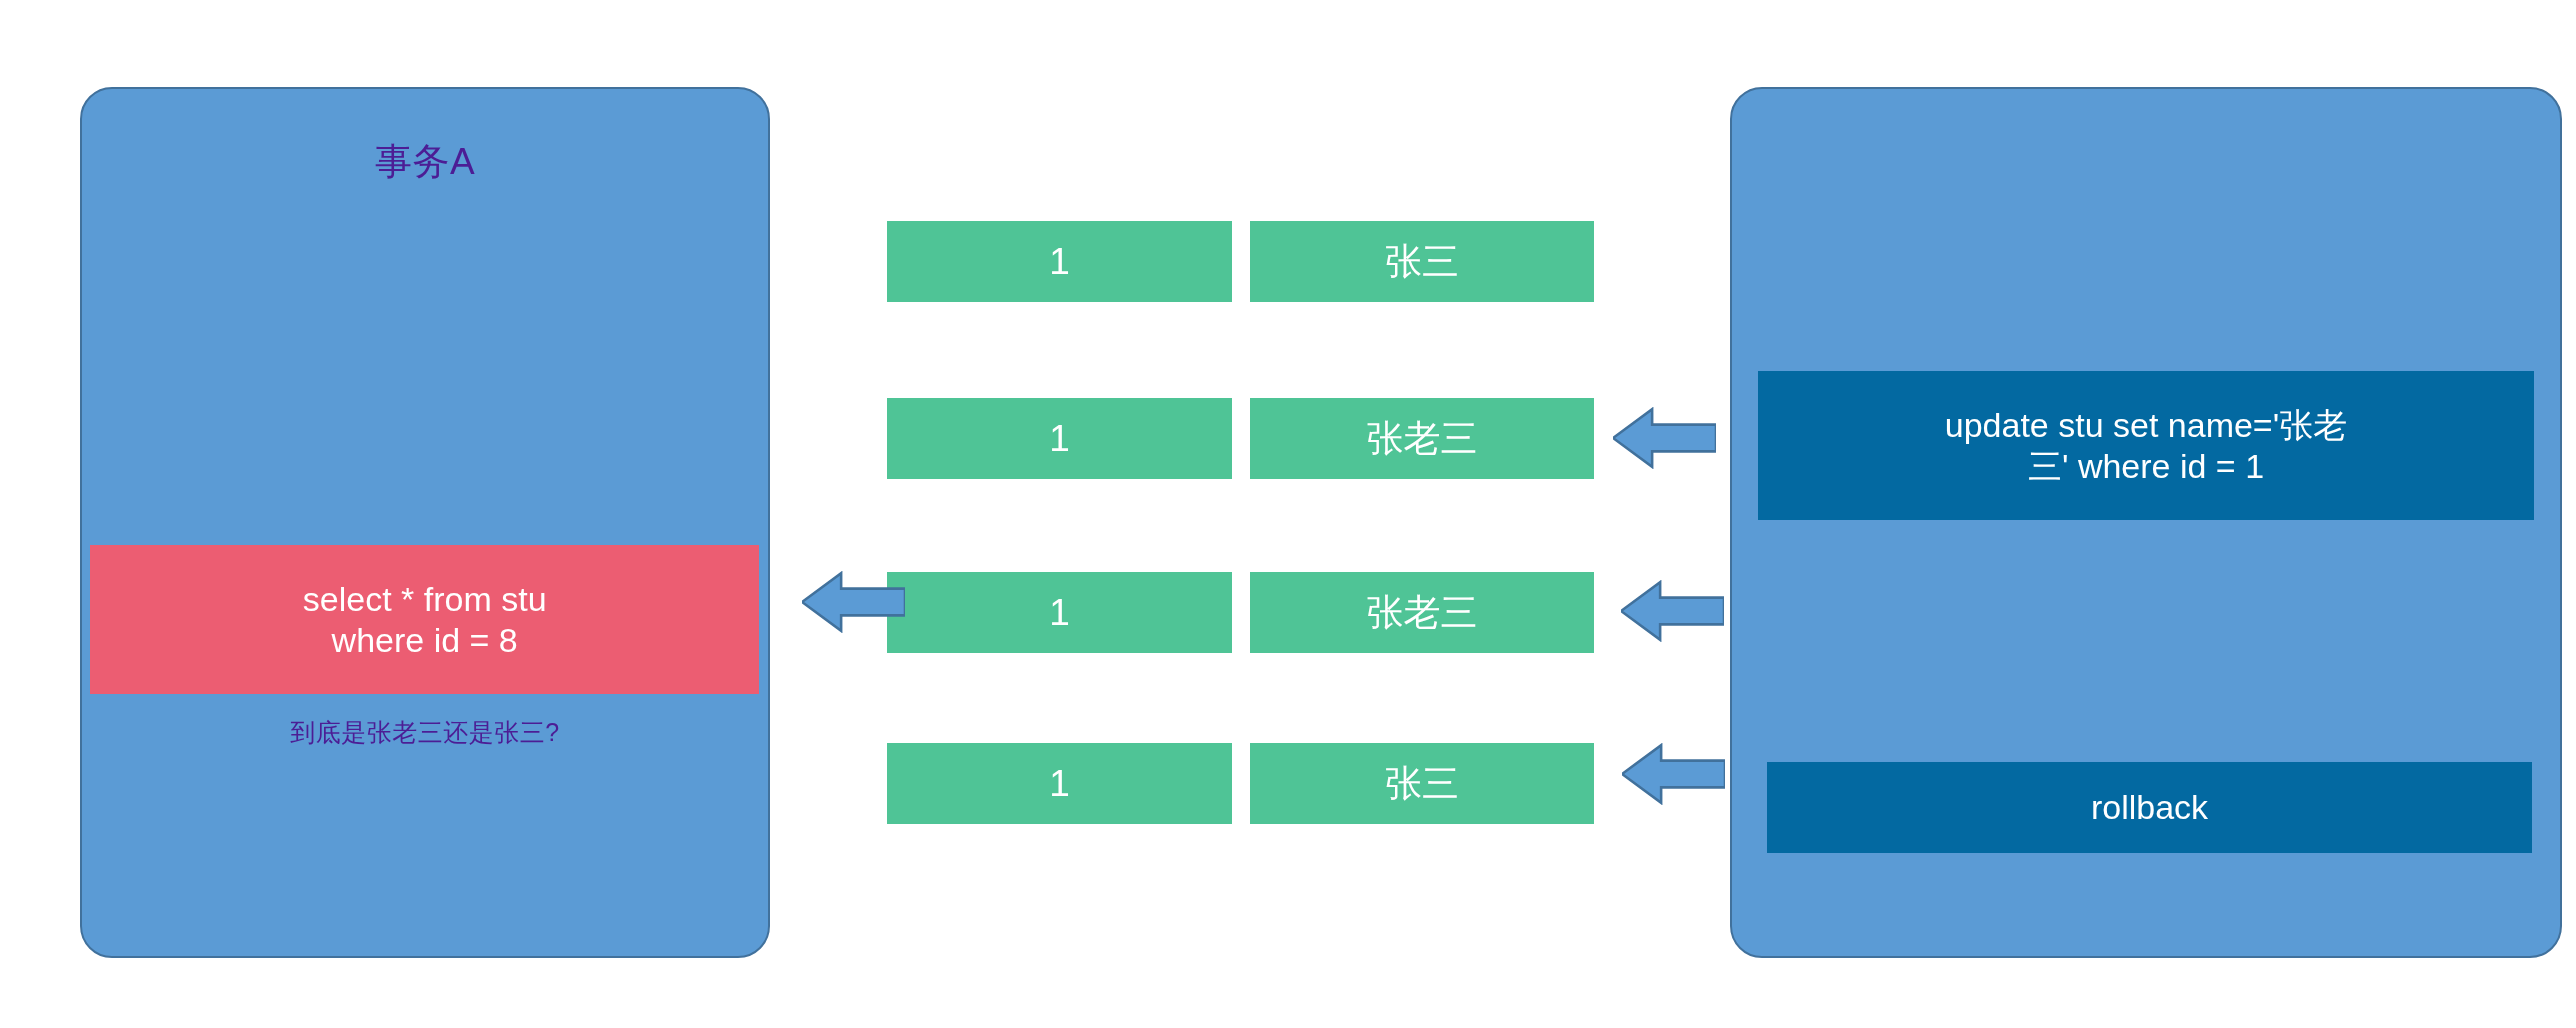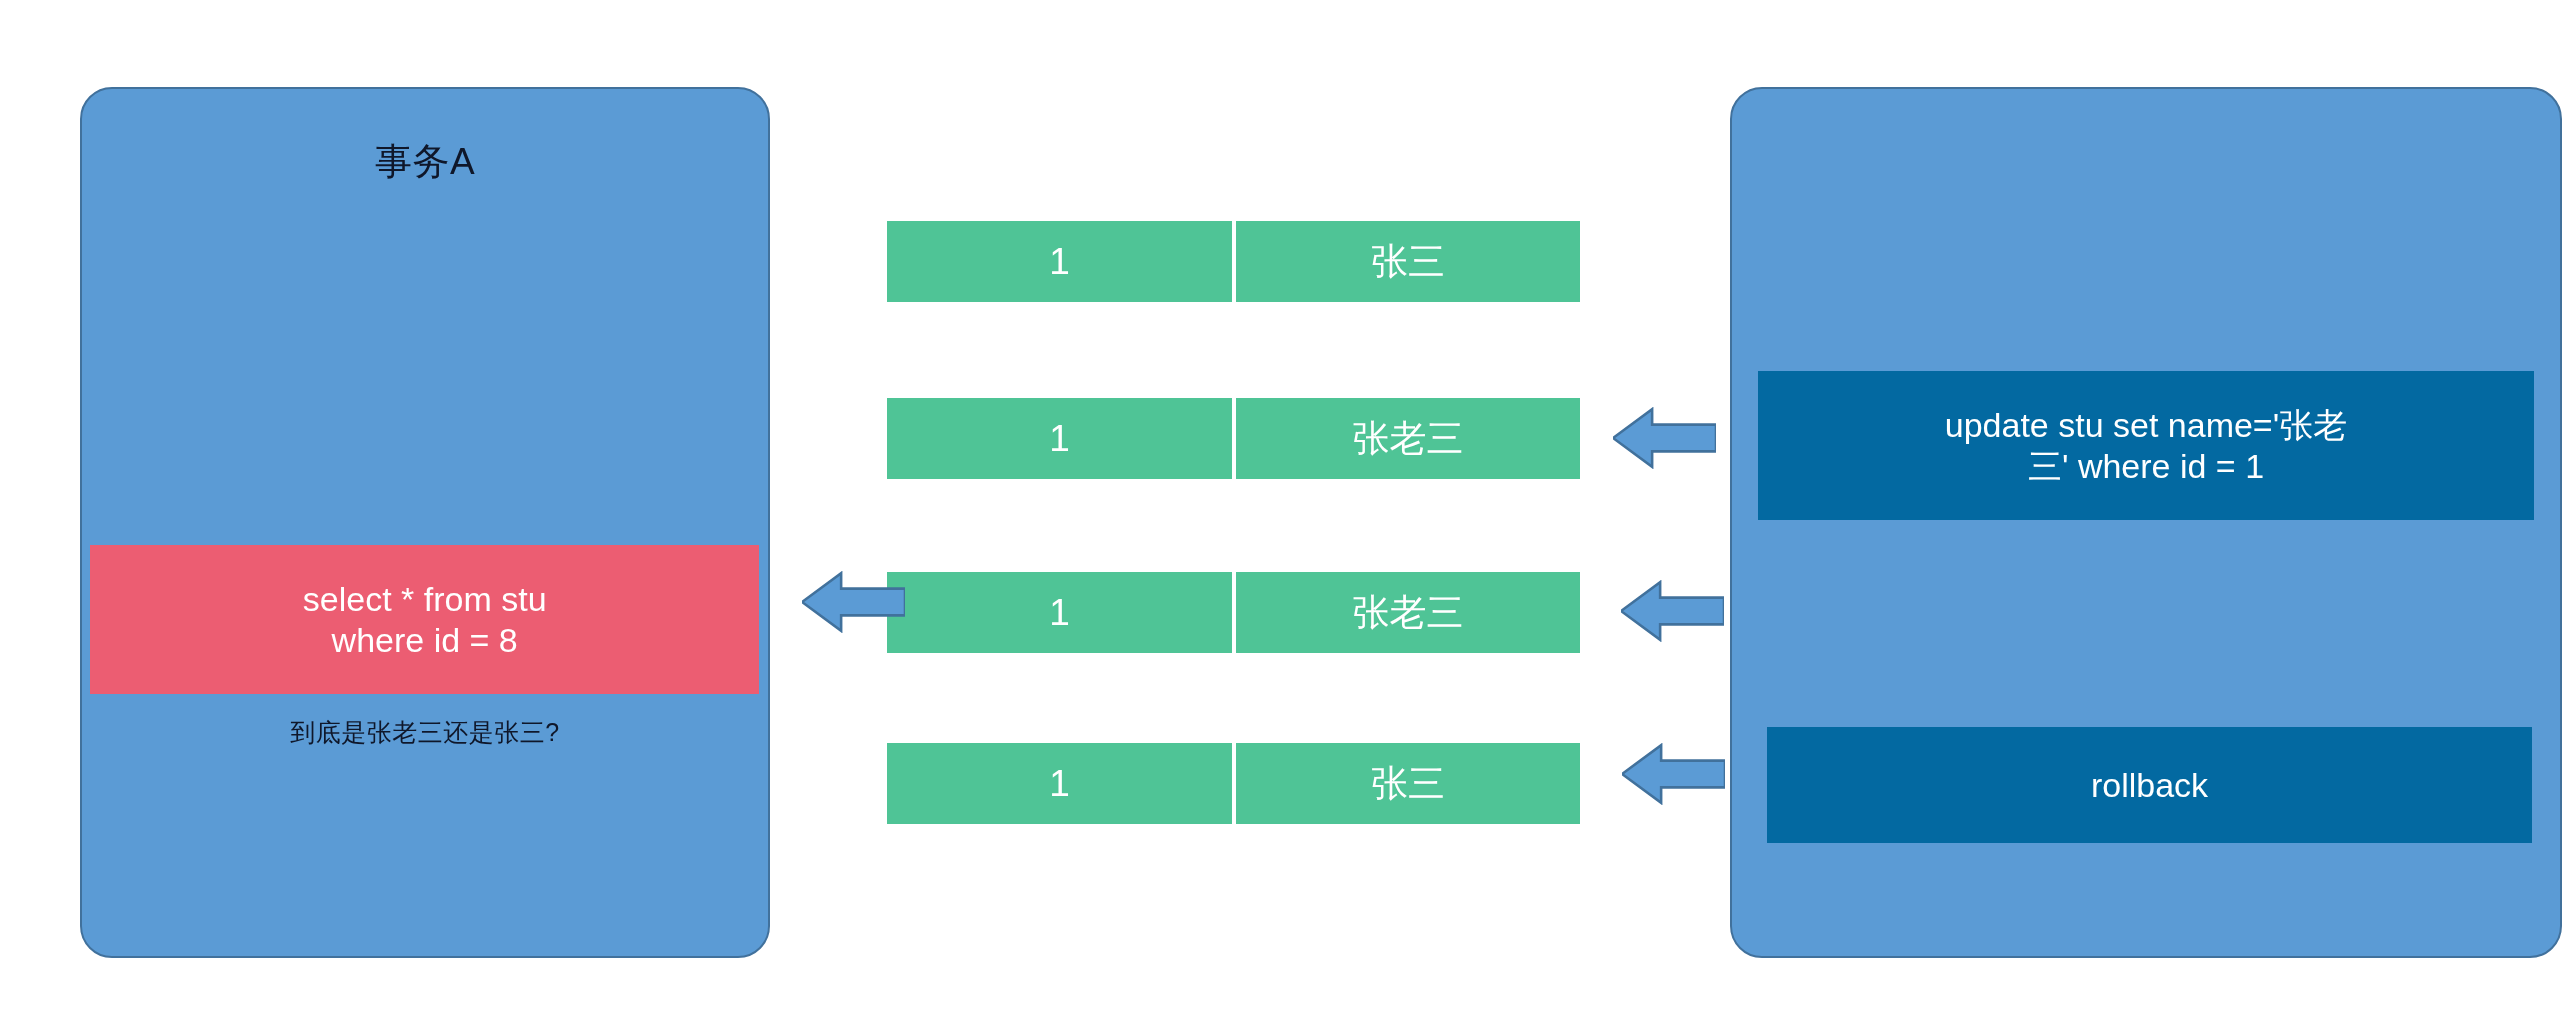--- a/index.html
+++ b/index.html
@@ -29,21 +29,21 @@
     box-sizing: border-box;
   }
   #txn-a { left: 80px;  top: 87px; width: 690px; height: 871px; }
   #txn-b { left: 1730px; top: 87px; width: 832px; height: 871px; }
 
   .txn-title {
     position: absolute;
     left: 0;
     width: 100%;
     text-align: center;
-    color: #0f172a;
+    color: #4c1d95;
     font-size: 37px;
     line-height: 1;
     letter-spacing: 0.5px;
     white-space: nowrap;
   }
   #txn-a-title { top: 54px; }
   #txn-b-title { top: 54px; }
 
   
   .sql-chip {
@@ -59,42 +59,42 @@
     padding: 3.1px 9.3px;
     white-space: pre-line;
   }
   .sql-chip.red    { background: #EC5D72; }
   .sql-chip.orange { background: #FBB council; }
   .sql-chip.orange { background: #0369a1; }
 
   
   #select-chip   { left: 8.2px;  top: 456px;  width: 669px; height: 149px; }
   #update-chip   { left: 26px;  top: 282px;  width: 776px; height: 149px; }
-  #rollback-chip { left: 35px;  top: 638px; width: 765px; height: 116px; }
+  #rollback-chip { left: 35px;  top: 673px; width: 765px; height: 91px; }
 
   
   .row {
     position: absolute;
     display: flex;
     height: 81px;
     box-sizing: border-box;
   }
   .cell {
     background: #4FC496;
     display: flex;
     align-items: center;
     justify-content: center;
     color: #ffffff;
     font-size: 37px;
     line-height: 1;
     box-sizing: border-box;
     white-space: nowrap;
   }
   .cell.id   { width: 345px; }
-  .cell.name { width: 344px; margin-left: 4px; }
+  .cell.name { width: 344px; margin-left: 18px; }
 
   #row-0 { left: 887px; top: 221px;  }
   #row-1 { left: 887px; top: 398px;  }
   #row-2 { left: 887px; top: 572px; }
   #row-3 { left: 887px; top: 743px; }
 
   
   .arrow {
     position: absolute;
     display: block;

